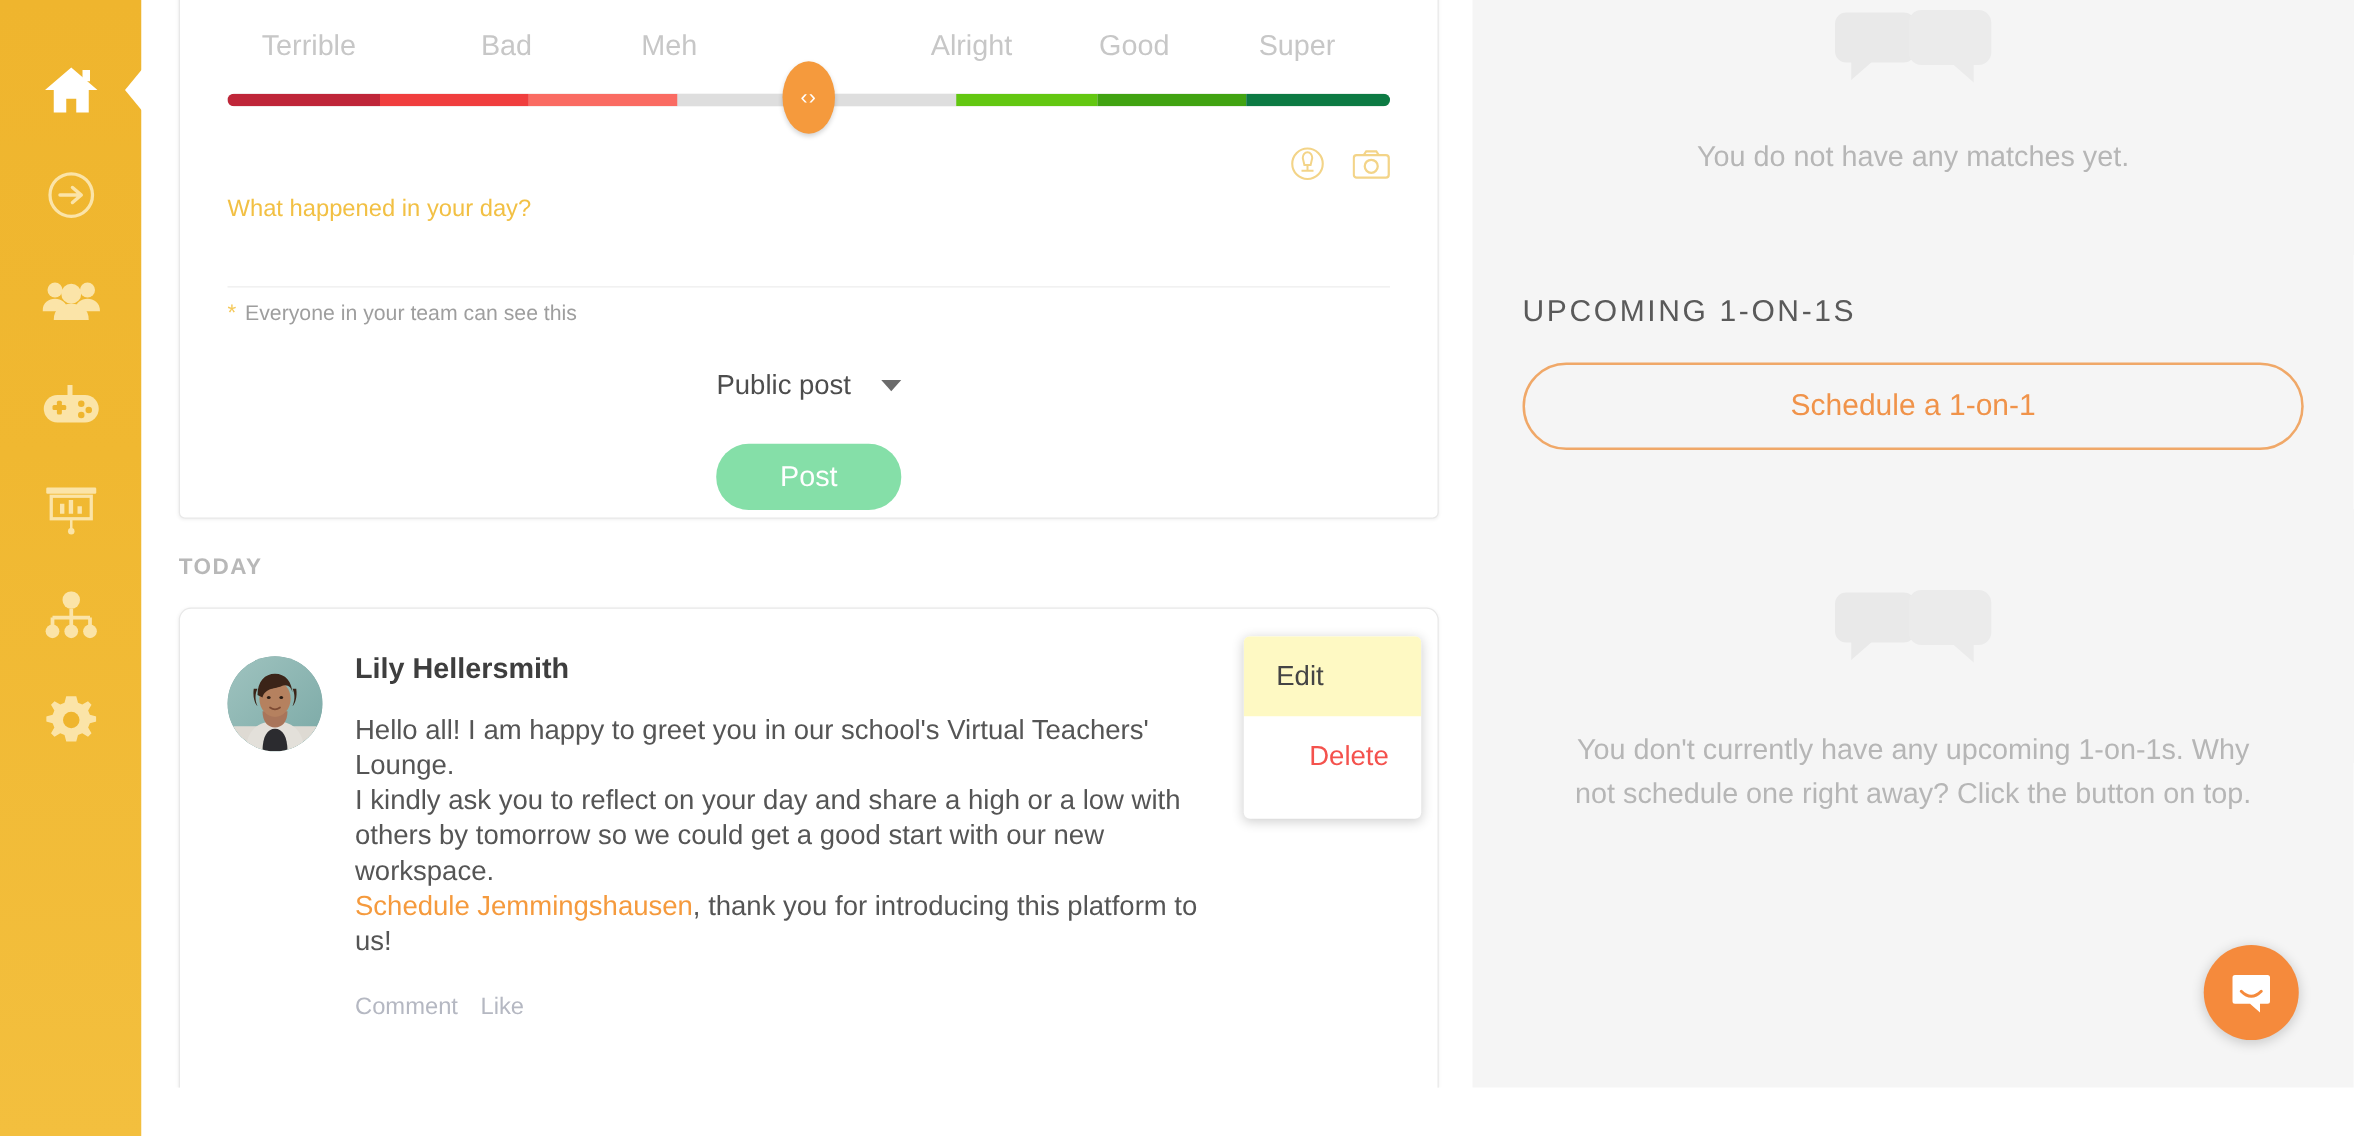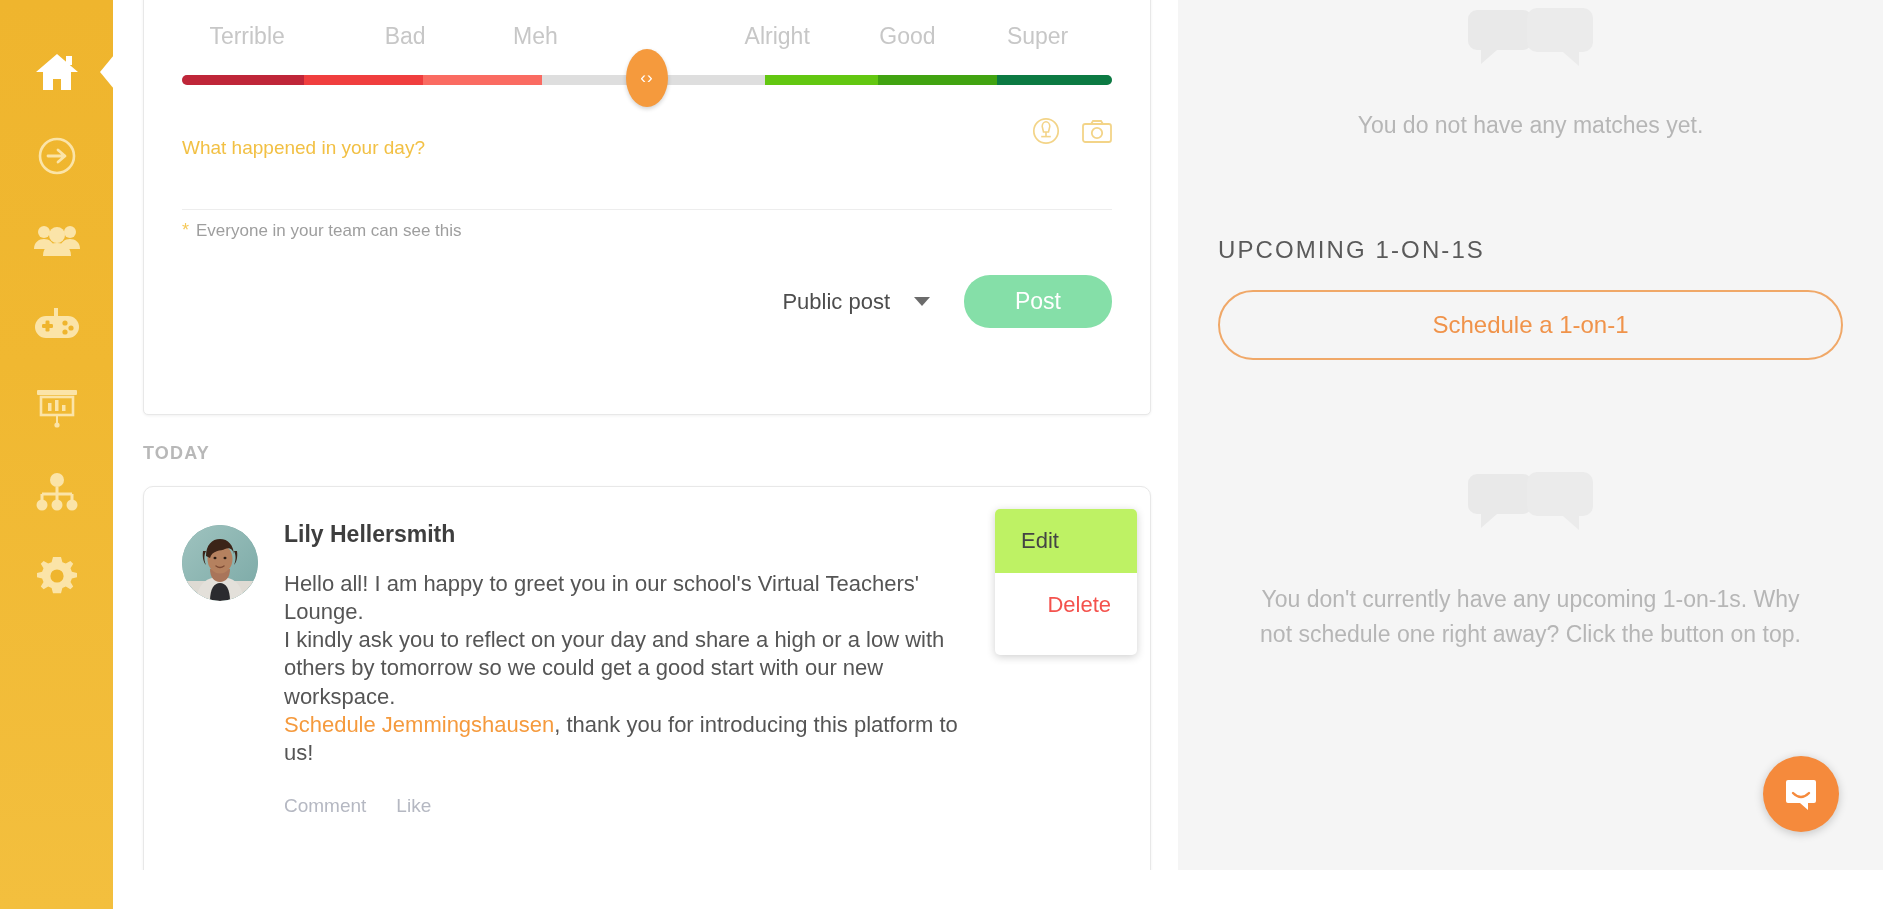--- a/index.html
+++ b/index.html
@@ -100,21 +100,21 @@
     margin-left: -21px;
     border-radius: 21px/29px;
     background: #f59a3d;
     box-shadow: 0 2px 4px rgba(0,0,0,0.18);
     display: flex; align-items: center; justify-content: center;
     color: #ffffff; font-size: 17px; letter-spacing: 1px;
     cursor: pointer;
   }
 
   .composer-prompt {
-    margin-top: 26px;
+    margin-top: 46px;
     font-size: 19px;
     color: #f2c044;
     cursor: text;
   }
   .composer-icons {
     position: absolute;
     right: 38px;
     top: 212px;
     display: flex;
     gap: 22px;
@@ -136,20 +136,21 @@
     gap: 7px;
   }
   .asterisk { color: #f5c95a; font-size: 18px; }
 
   .composer-actions {
     display: flex;
     align-items: center;
     justify-content: flex-end;
     gap: 34px;
     margin-top: 34px;
+    flex-direction: column;
   }
   .visibility-select {
     display: flex; align-items: center; gap: 24px;
     font-size: 22px; color: #4d4d4d;
     cursor: pointer;
   }
   .caret-down {
     width: 0; height: 0;
     border-left: 8px solid transparent;
     border-right: 8px solid transparent;
@@ -203,21 +204,21 @@
     font-size: 22px;
     line-height: 1.28;
     color: #555555;
     white-space: pre-line;
     max-width: 690px;
   }
   .mention { color: #f59a3d; cursor: pointer; }
   .post-actions {
     margin-top: 28px;
     display: flex;
-    gap: 30px;
+    gap: 18px;
     font-size: 19px;
     color: #b5b8c2;
   }
   .post-actions span { cursor: pointer; }
 
   
   .post-menu {
     position: absolute;
     right: 13px;
     top: 22px;
@@ -228,21 +229,21 @@
     overflow: hidden;
     z-index: 30;
     padding-bottom: 18px;
   }
   .post-menu-item {
     padding: 19px 26px;
     font-size: 22px;
     color: #444444;
     cursor: pointer;
   }
-  .post-menu-item.hovered { background: #bef264; }
+  .post-menu-item.hovered { background: #fef9c3; }
   .post-menu-item.danger { color: #f4524d; text-align: right; }
 
   
   .rightbar {
     flex: 0 0 705px;
     width: 705px;
     background: #f5f5f5;
     position: relative;
     padding: 0 40px;
     overflow: hidden;

